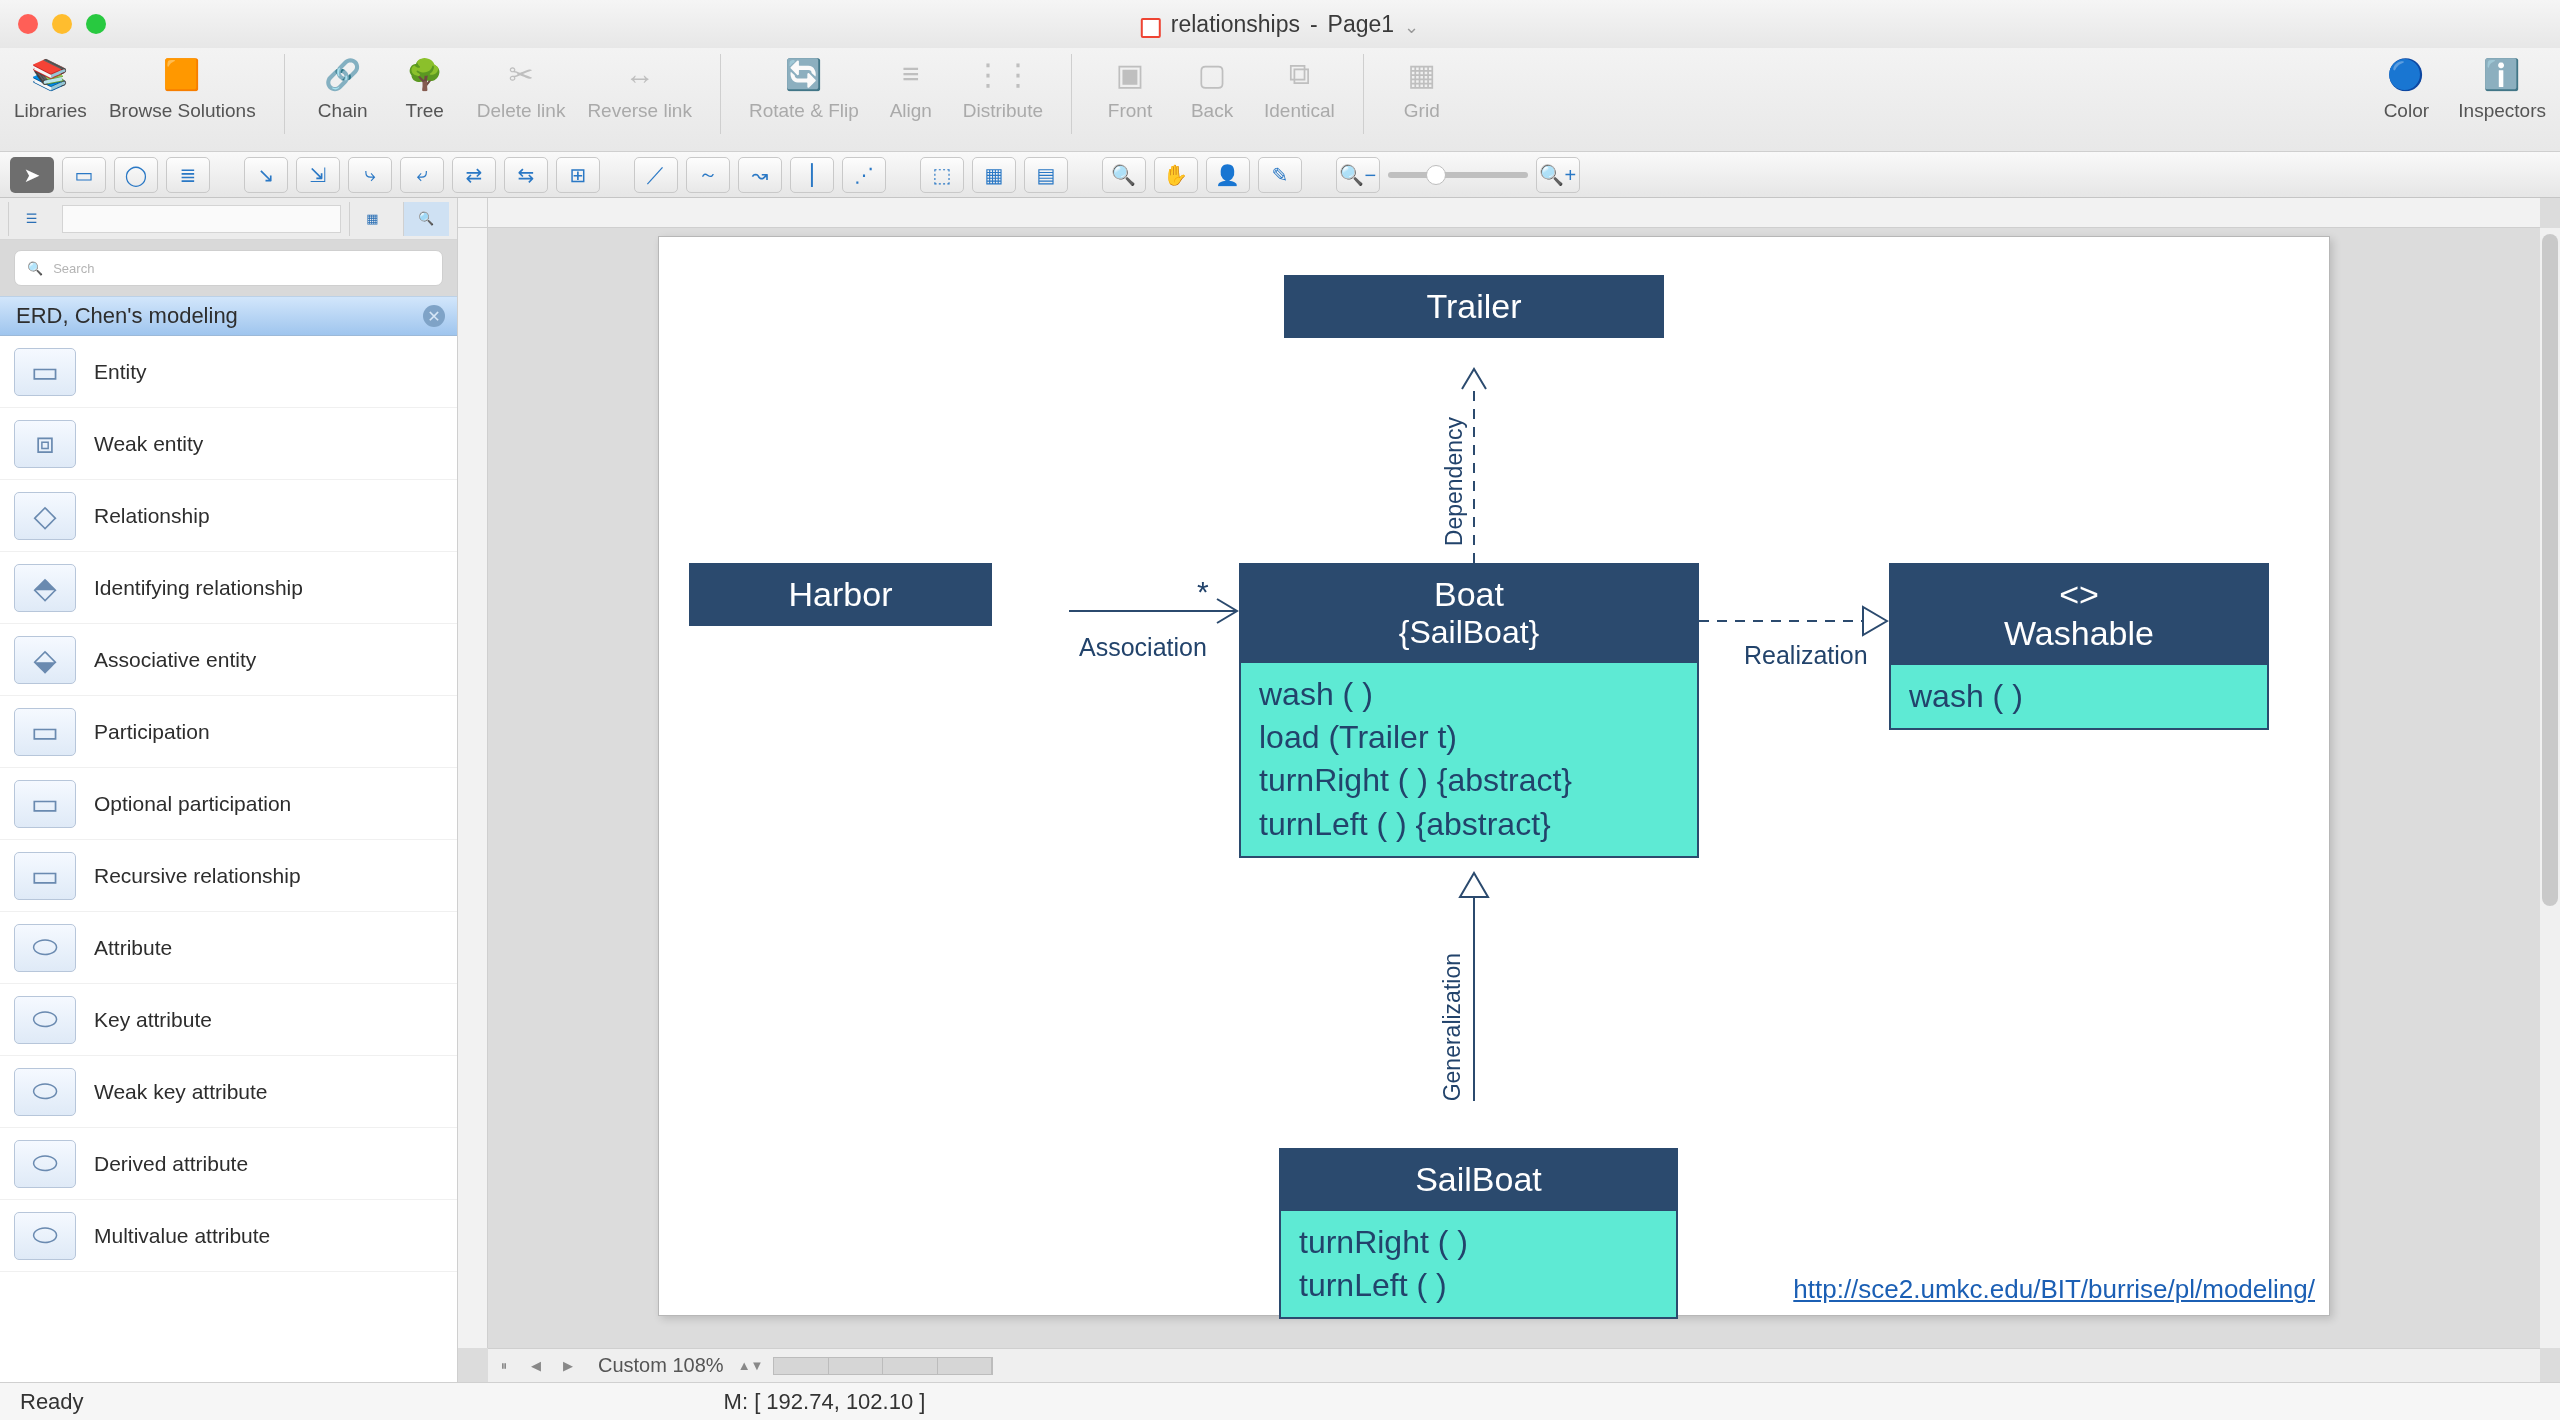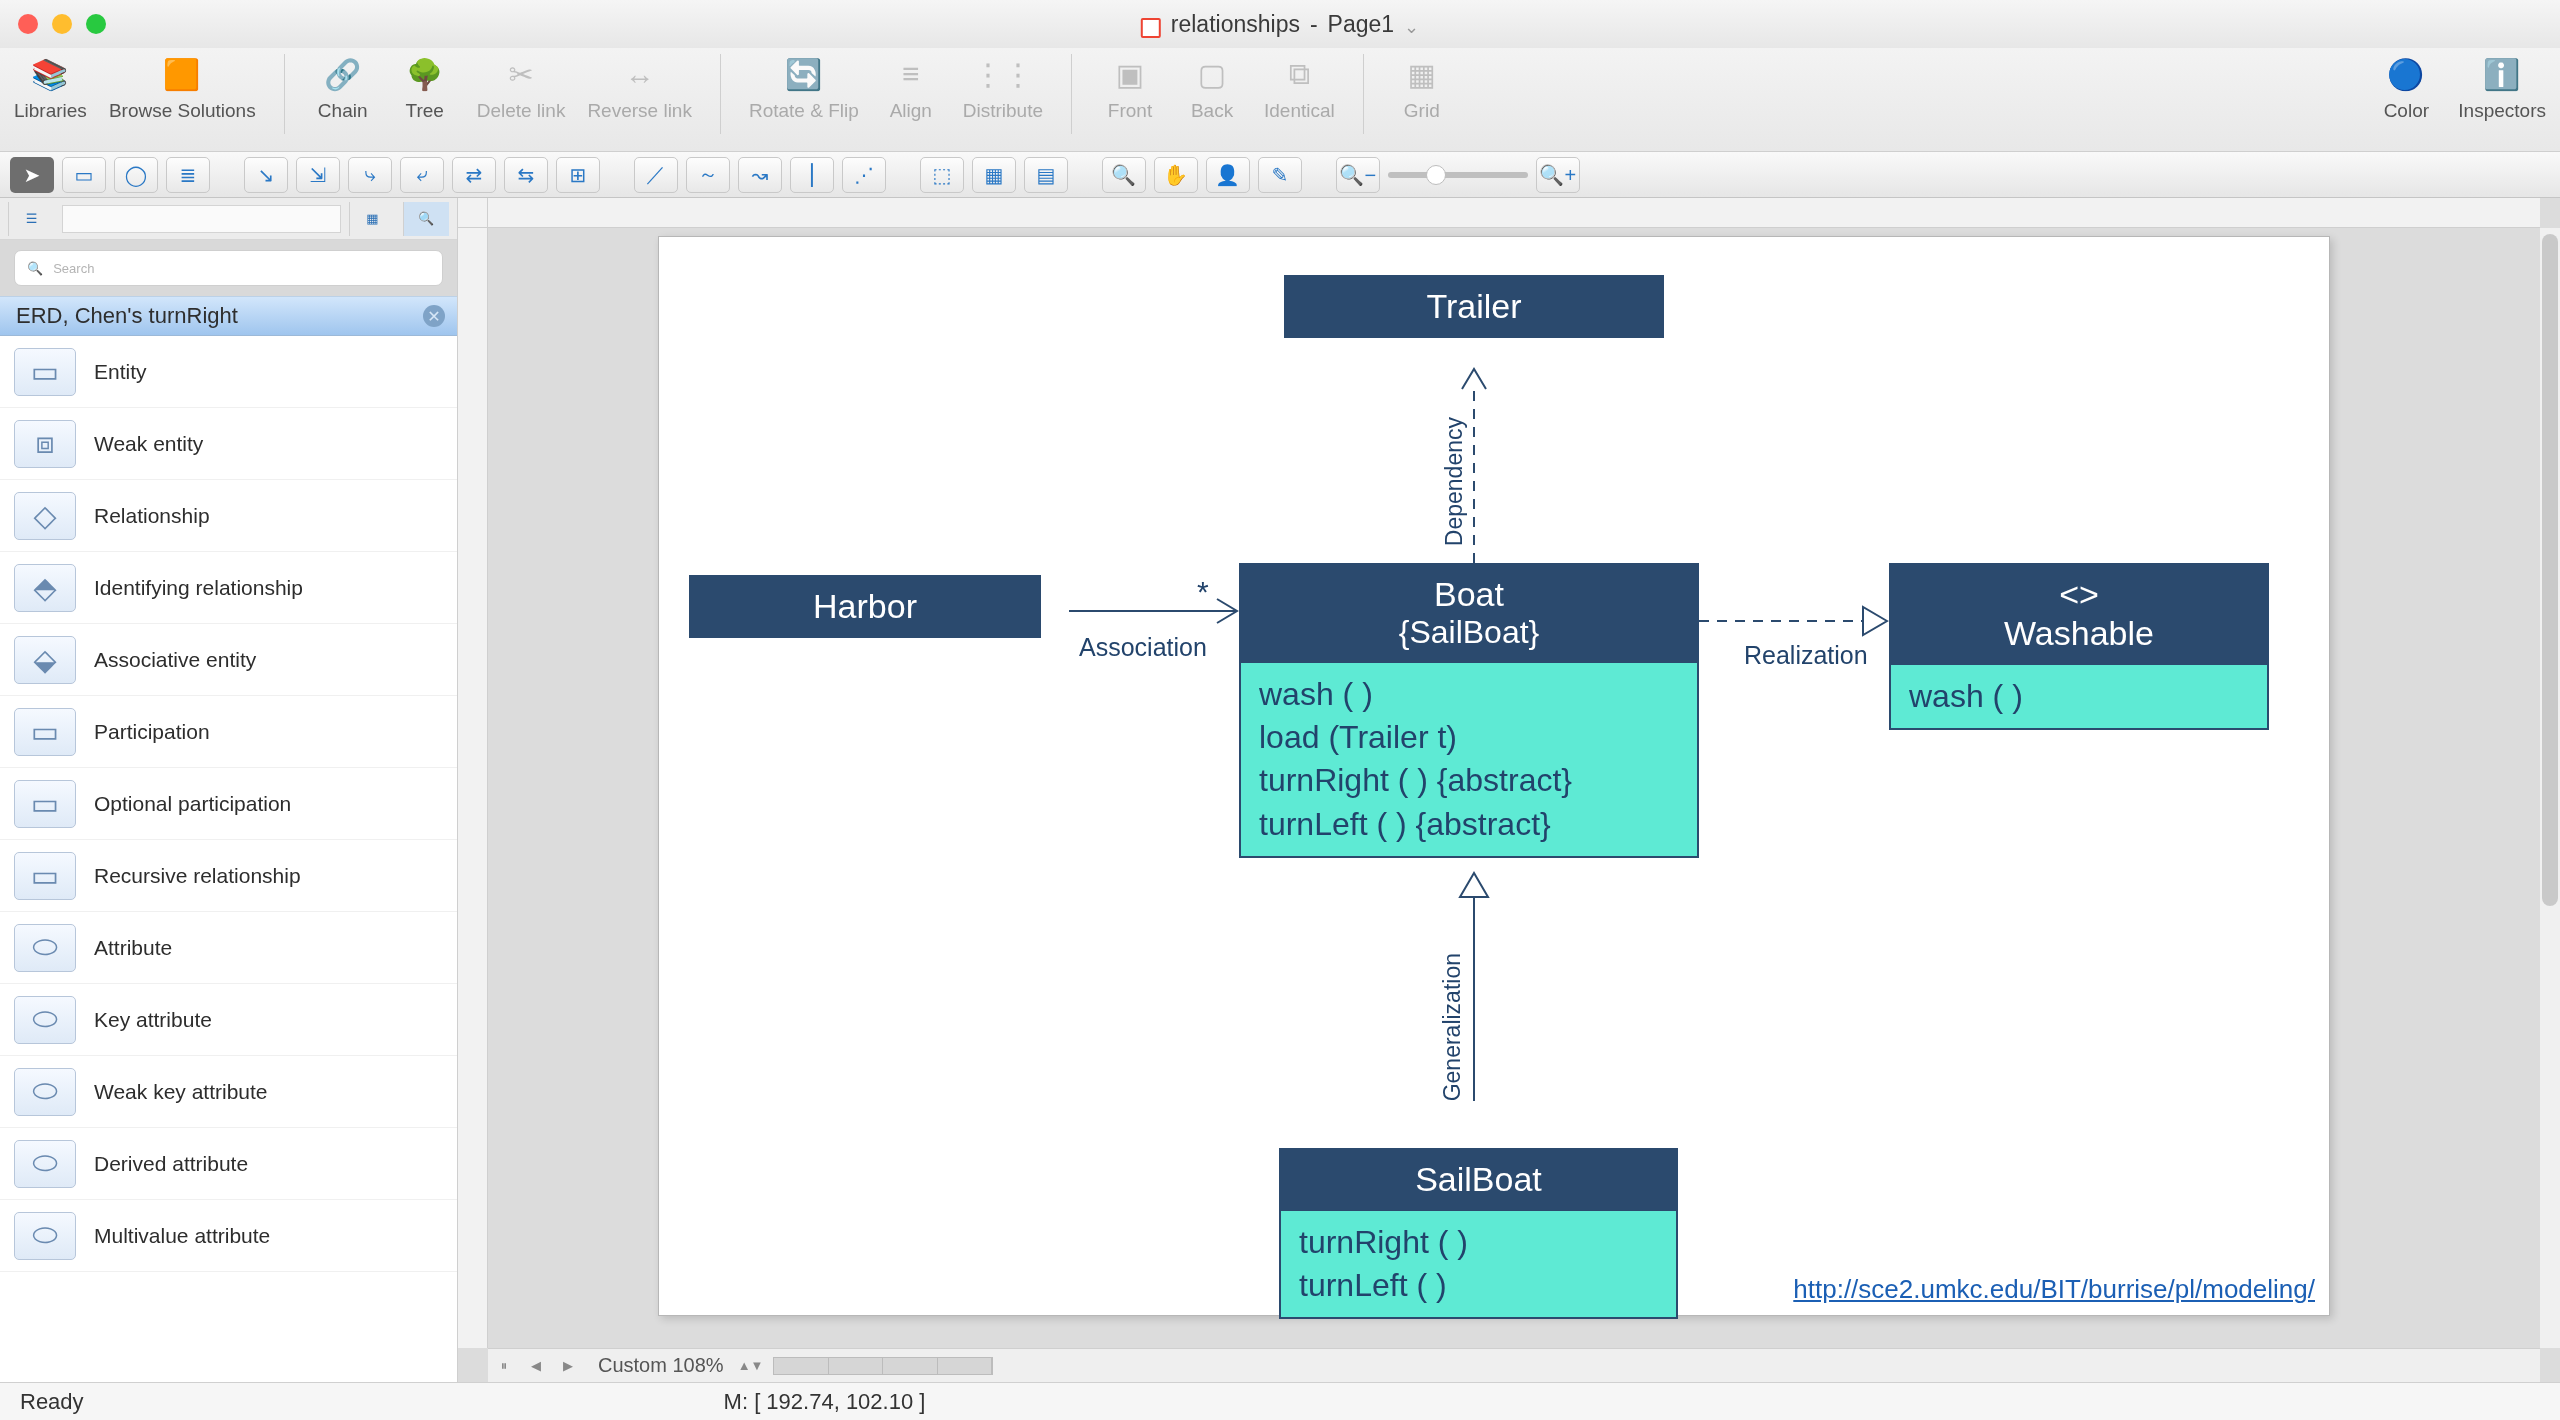--- a/index.html
+++ b/index.html
@@ -301,21 +301,21 @@
       <div class="sidetopbtn">▦</div>
       <div class="sidetopbtn active">🔍</div>
     </div>
     <div class="side-search">
       <div class="sbox">
         <span>🔍</span>
         <span>Search</span>
       </div>
     </div>
     <div class="side-section">
-      <span>ERD, Chen's turnRight</span>
+      <span>ERD, Chen's modeling</span>
       <div class="x">✕</div>
     </div>
     <div class="side-list" id="side-list">
         <div class="side-item">
           <div class="shape-th">
             <span style="font-size:30px;color:#6a8ab0;">▭</span>
           </div>
           <span>Entity</span>
         </div>
         <div class="side-item">
@@ -418,21 +418,21 @@
       <span class="edge-label" style="top:338px;left:538px;font-size:30px;">*</span>
       <span class="edge-vert" style="top:180px;left:782px;">Dependency</span>
       <span class="edge-label" style="top:404px;left:1085px;">Realization</span>
       <span class="edge-vert" style="top:716px;left:780px;">Generalization</span>
       <a class="link-text" style="bottom:10px;right:14px;">http://sce2.umkc.edu/BIT/burrise/pl/modeling/</a>
     <div class="uml-class" style="left: 625px; top: 38px; width: 380px;">
           <div class="uml-head">
             <div>Trailer</div>
           </div>
         </div>
-        <div class="uml-class" style="left: 30px; top: 338px; width: 352px;">
+        <div class="uml-class" style="left: 30px; top: 326px; width: 303px;">
           <div class="uml-head">
             <div>Harbor</div>
           </div>
         </div>
         <div class="uml-class" style="left: 580px; top: 326px; width: 460px;">
           <div class="uml-head">
             <div>Boat</div>
             <div class="sub">{SailBoat}</div>
           </div>
           <div class="uml-body">

